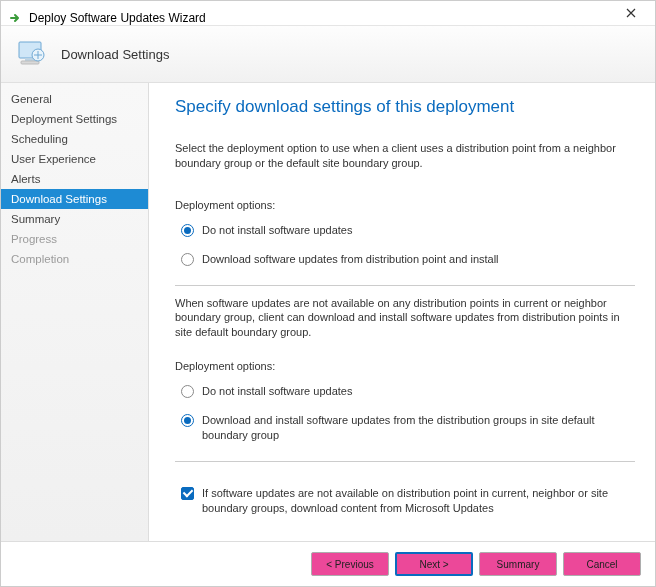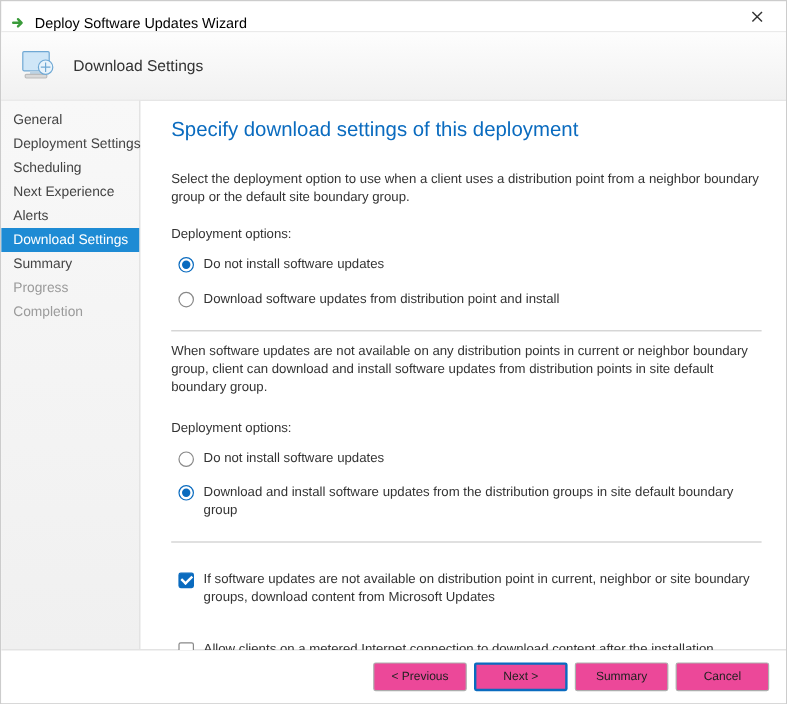--- a/index.html
+++ b/index.html
@@ -42,21 +42,21 @@
     gap: 12px;
   }
   .header-icon { width: 36px; height: 36px; display:flex; align-items:center; justify-content:center; }
   .header-title { font-size: 13px; color: #333; }
   .body {
     flex: 1 1 auto;
     display: flex;
     min-height: 0;
   }
   .sidebar {
-    width: 116px;
+    width: 148px;
     background: linear-gradient(#f8f8f8,#f0f0f0);
     border-right: 1px solid #ddd;
     padding-top: 6px;
   }
   .side-item {
     padding: 4px 10px;
     font-size: 11.5px;
     color: #444;
     cursor: default;
     white-space: nowrap;
@@ -76,21 +76,21 @@
   .page-title {
     color: #0a6bbf;
     font-size: 17px;
     font-weight: 400;
     margin-bottom: 24px;
   }
   .intro {
     font-size: 11px;
     color: #333;
     line-height: 1.35;
-    margin-bottom: 18px;
+    margin-bottom: 28px;
   }
   .section-label {
     font-size: 11px;
     color: #333;
     margin-bottom: 8px;
   }
   .radio-row, .check-row {
     display: flex;
     align-items: flex-start;
     gap: 8px;
@@ -184,21 +184,21 @@
     </svg>
   </div>
   <div class="header-title">Download Settings</div>
 </div>
 
 <div class="body">
   <div class="sidebar">
     <div class="side-item">General</div>
     <div class="side-item">Deployment Settings</div>
     <div class="side-item">Scheduling</div>
-    <div class="side-item">Next Experience</div>
+    <div class="side-item">User Experience</div>
     <div class="side-item">Alerts</div>
     <div class="side-item active">Download Settings</div>
     <div class="side-item">Summary</div>
     <div class="side-item disabled">Progress</div>
     <div class="side-item disabled">Completion</div>
   </div>
 
   <div class="main">
     <div class="page-title">Specify download settings of this deployment</div>
 

